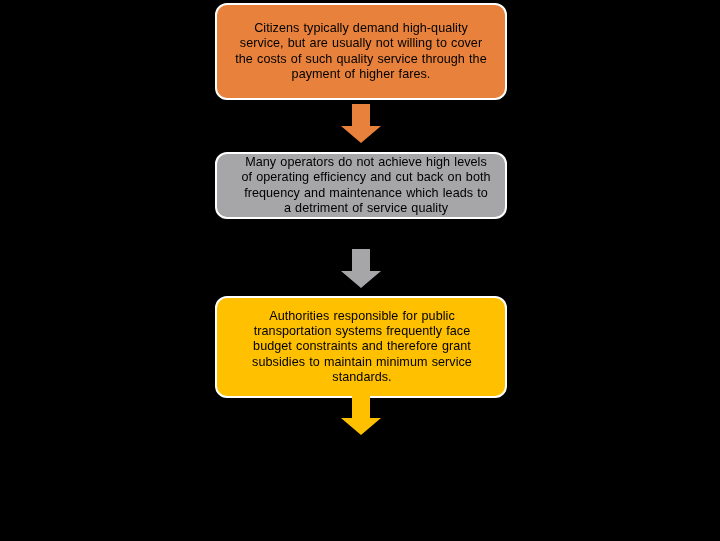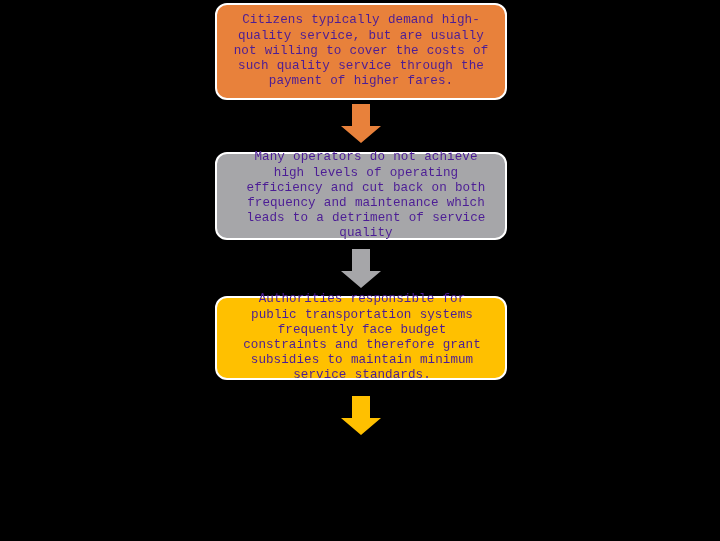--- a/index.html
+++ b/index.html
@@ -31,45 +31,45 @@
     border: 2px solid #ffffff;
     display: flex;
     align-items: center;
     justify-content: center;
     padding: 6px 14px;
   }
   .flow-box-text {
     display: block;
     width: 100%;
     text-align: center;
-    color: #4c1d95;
-    font-family: Liberation Mono, monospace;
+    color: #000000;
+    font-family: Liberation Sans, sans-serif;
     font-size: 12.6px;
     line-height: 15.2px;
     letter-spacing: 0.05px;
     word-spacing: 0.6px;
   }
 
   
   #box-citizens-demand {
     top: 3px;
     height: 97px;
     background: #E8813B;
   }
   
   #box-operator-efficiency {
     top: 152px;
-    height: 88px;
+    height: 67px;
     background: #A6A6A9;
     padding-left: 24px;
   }
   
   #box-authorities-subsidies {
     top: 296px;
-    height: 84px;
+    height: 102px;
     background: #FFC000;
     padding-left: 16px;
   }
   
   #box-political-instances {
     top: 442px;
     height: 96px;
     background: #5B9BD5;
   }
 

